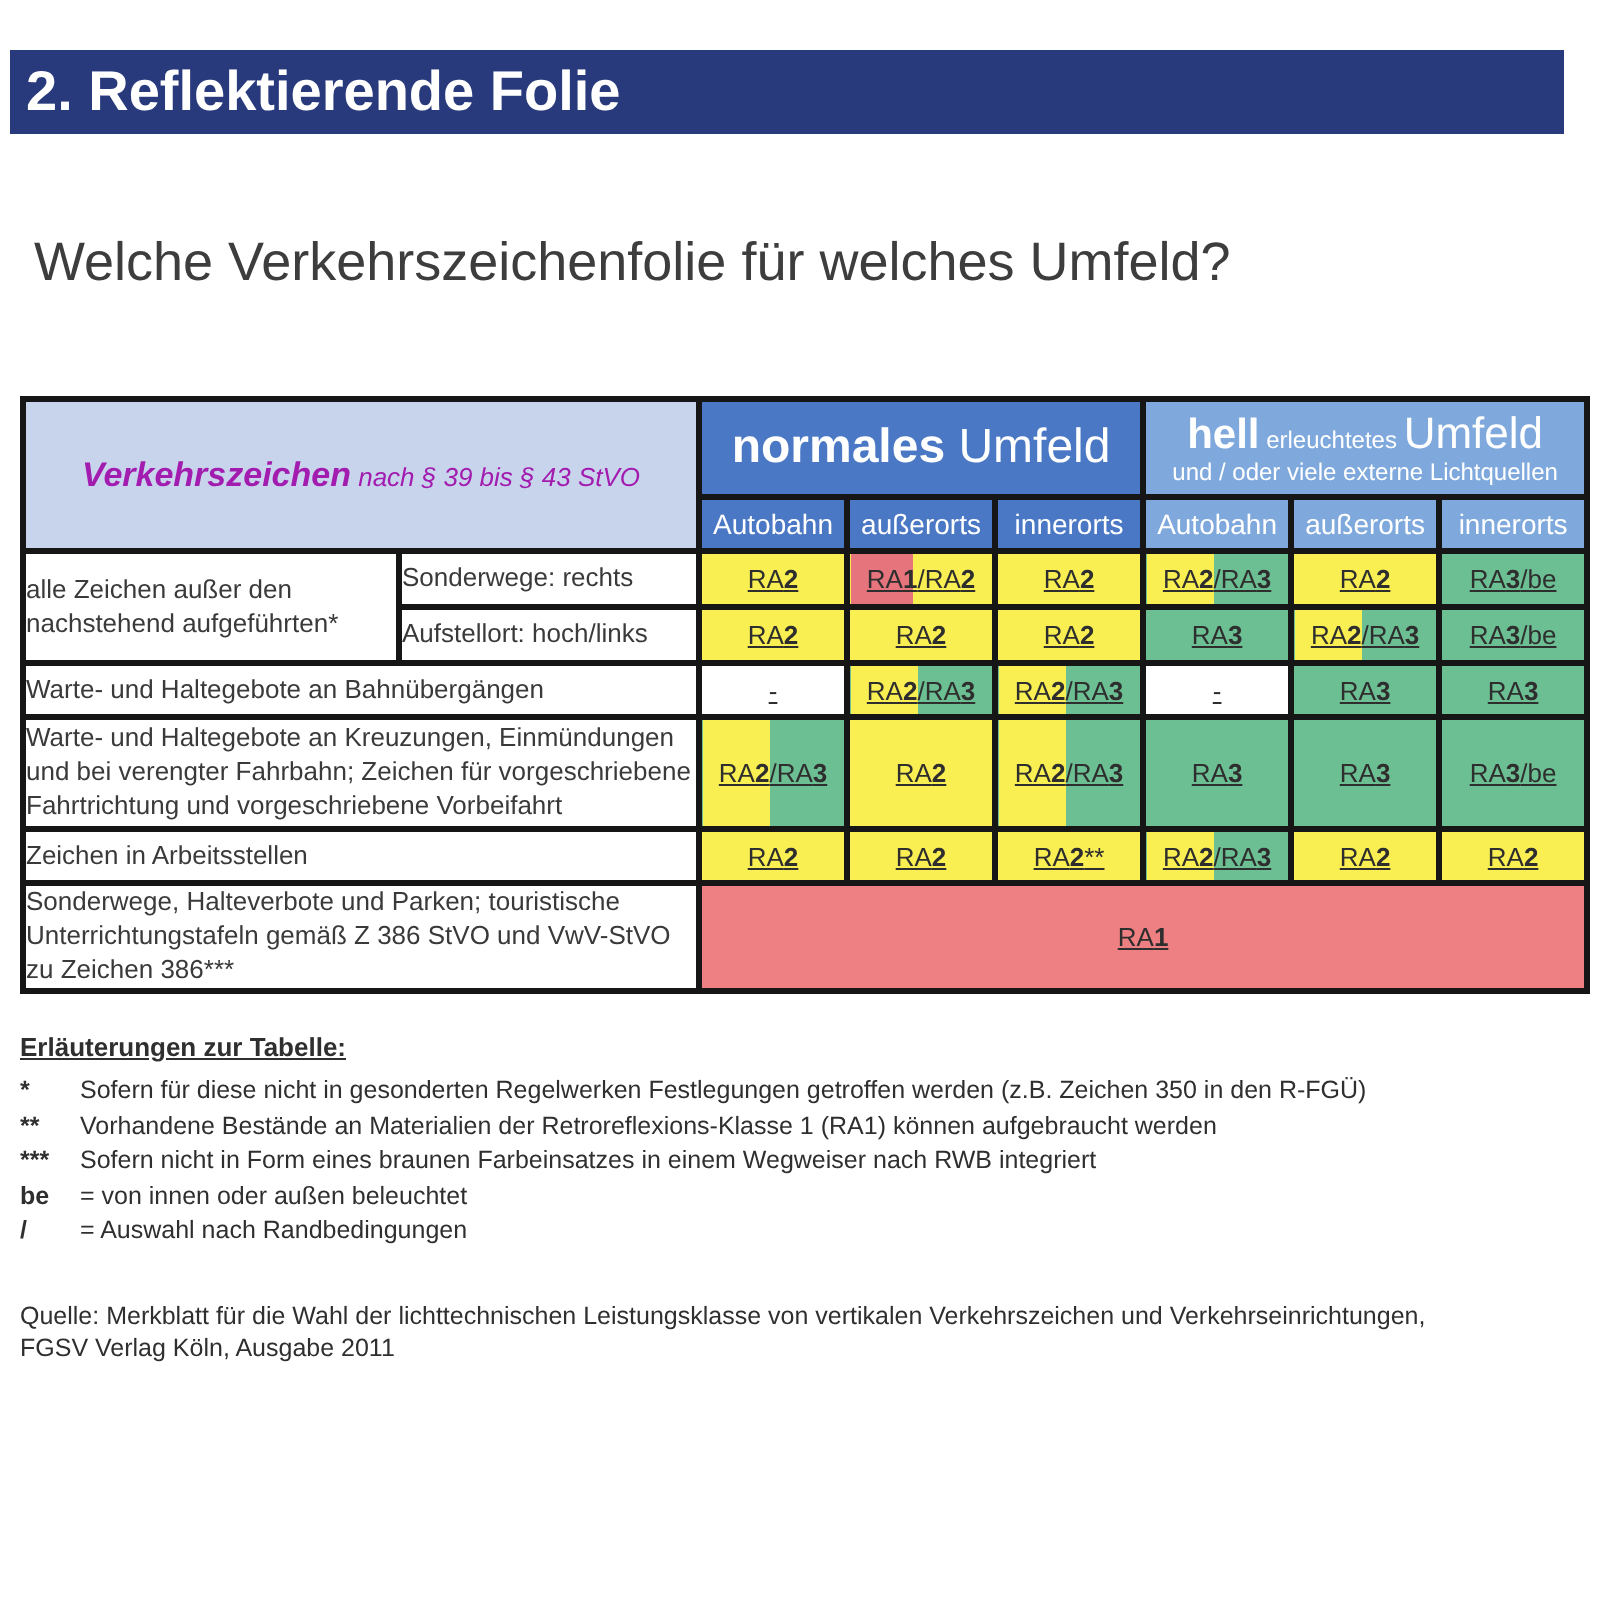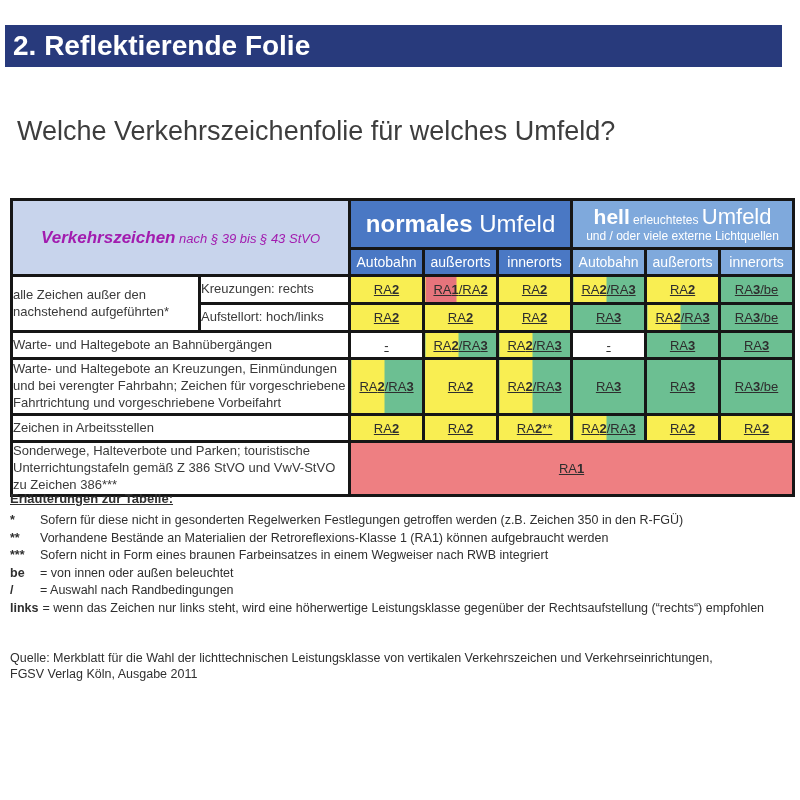--- a/index.html
+++ b/index.html
@@ -33,21 +33,21 @@
 
   td.ra{text-align:center;font-size:13px;color:#2e2e2e;text-decoration:underline;}
   td.ra b{font-weight:bold;}
   td.ra[data-bg="yellow"]{background:#f9ee52;}
   td.ra[data-bg="green"]{background:#6cbf92;}
   td.ra[data-bg="white"]{background:#ffffff;}
   td.ra[data-bg="red"]{background:#ee7f82;}
   td.ra[data-bg="split-yg"]{background:linear-gradient(to right,#f9ee52 0 47%,#6cbf92 47% 100%);}
   td.ra[data-bg="split-ry"]{background:linear-gradient(to right,#e6747c 0 44%,#f9ee52 44% 100%);}
 
-  .footnotes{position:absolute;left:10px;top:491px;width:780px;font-size:12.5px;color:#2f2f2f;}
+  .footnotes{position:absolute;left:10px;top:516px;width:780px;font-size:12.5px;color:#2f2f2f;}
   .footnotes .fn-title{font-weight:bold;text-decoration:underline;font-size:13px;margin-bottom:6px;}
   .fn-row{display:flex;line-height:17.5px;}
   .fn-row .mk{font-weight:bold;min-width:26px;flex:0 0 auto;margin-right:4px;}
   .fn-row .tx{flex:1 1 auto;}
 
   .source{position:absolute;left:10px;top:650px;width:780px;font-size:12.5px;color:#2f2f2f;line-height:1.3;}
 </style>
 </head>
 <body>
 
@@ -85,21 +85,21 @@
     <td class="n">Autobahn</td>
     <td class="n">außerorts</td>
     <td class="n">innerorts</td>
     <td class="h">Autobahn</td>
     <td class="h">außerorts</td>
     <td class="h">innerorts</td>
   </tr>
 
   <tr style="height:28px">
     <td class="lbl" rowspan="2">alle Zeichen außer den nachstehend aufgeführten*</td>
-    <td class="sub">Kreuzungen: rechts</td>
+    <td class="sub">Sonderwege: rechts</td>
     <td class="ra" data-bg="yellow">RA<b>2</b></td>
     <td class="ra" data-bg="split-ry">RA<b>1</b>/RA<b>2</b></td>
     <td class="ra" data-bg="yellow">RA<b>2</b></td>
     <td class="ra" data-bg="split-yg">RA<b>2</b>/RA<b>3</b></td>
     <td class="ra" data-bg="yellow">RA<b>2</b></td>
     <td class="ra" data-bg="green">RA<b>3</b>/be</td>
   </tr>
   <tr style="height:28px">
     <td class="sub">Aufstellort: hoch/links</td>
     <td class="ra" data-bg="yellow">RA<b>2</b></td>
@@ -162,22 +162,18 @@
     <span class="tx">Sofern nicht in Form eines braunen Farbeinsatzes in einem Wegweiser nach RWB integriert</span>
   </div>
   <div class="fn-row">
     <span class="mk">be</span>
     <span class="tx">= von innen oder außen beleuchtet</span>
   </div>
   <div class="fn-row">
     <span class="mk">/</span>
     <span class="tx">= Auswahl nach Randbedingungen</span>
   </div>
-  <div class="fn-row">
-    <span class="mk">links</span>
-    <span class="tx">= wenn das Zeichen nur links steht, wird eine höherwertige Leistungsklasse gegenüber der Rechtsaufstellung (“rechts“) empfohlen</span>
-  </div>
 </div>
 
 <div class="source">
   <div>Quelle: Merkblatt für die Wahl der lichttechnischen Leistungsklasse von vertikalen Verkehrszeichen und Verkehrseinrichtungen,</div>
   <div>FGSV Verlag Köln, Ausgabe 2011</div>
 </div>
 
 </body></html>

